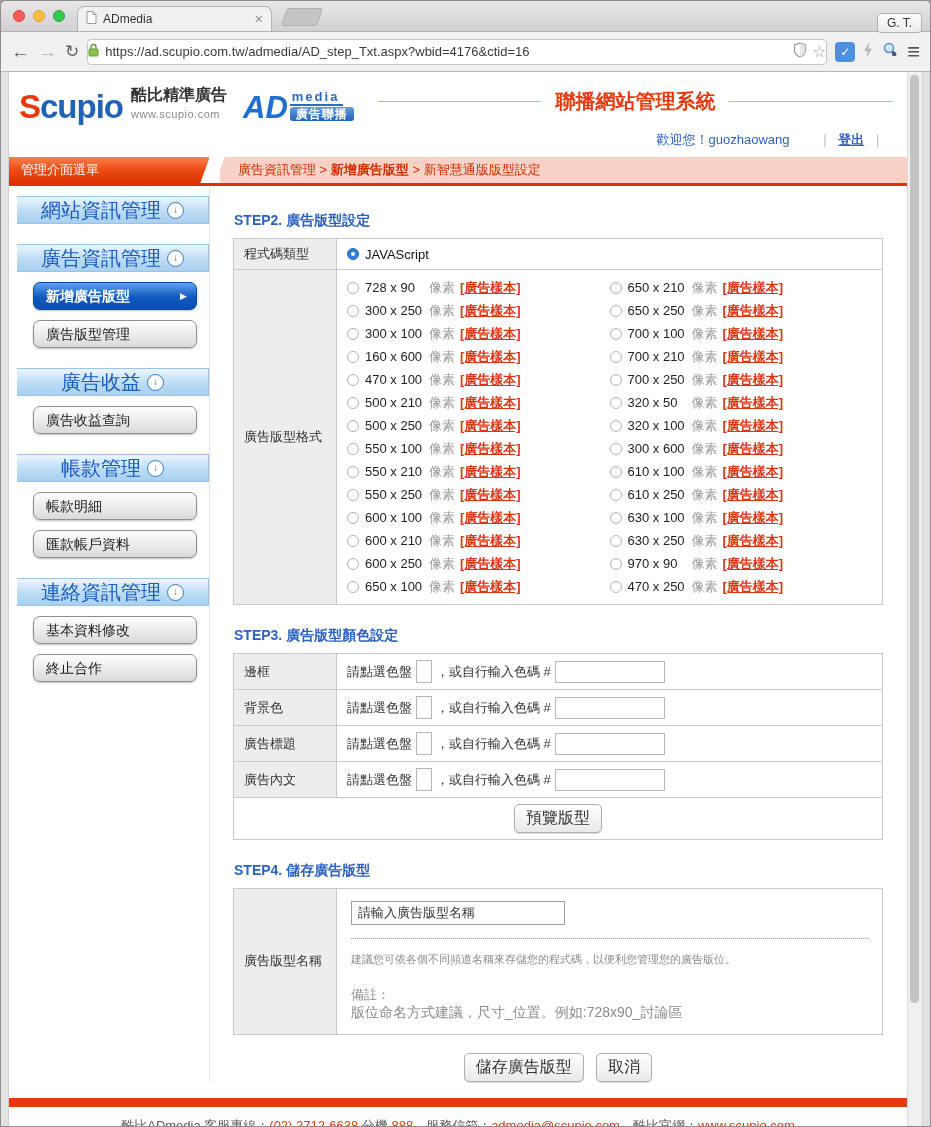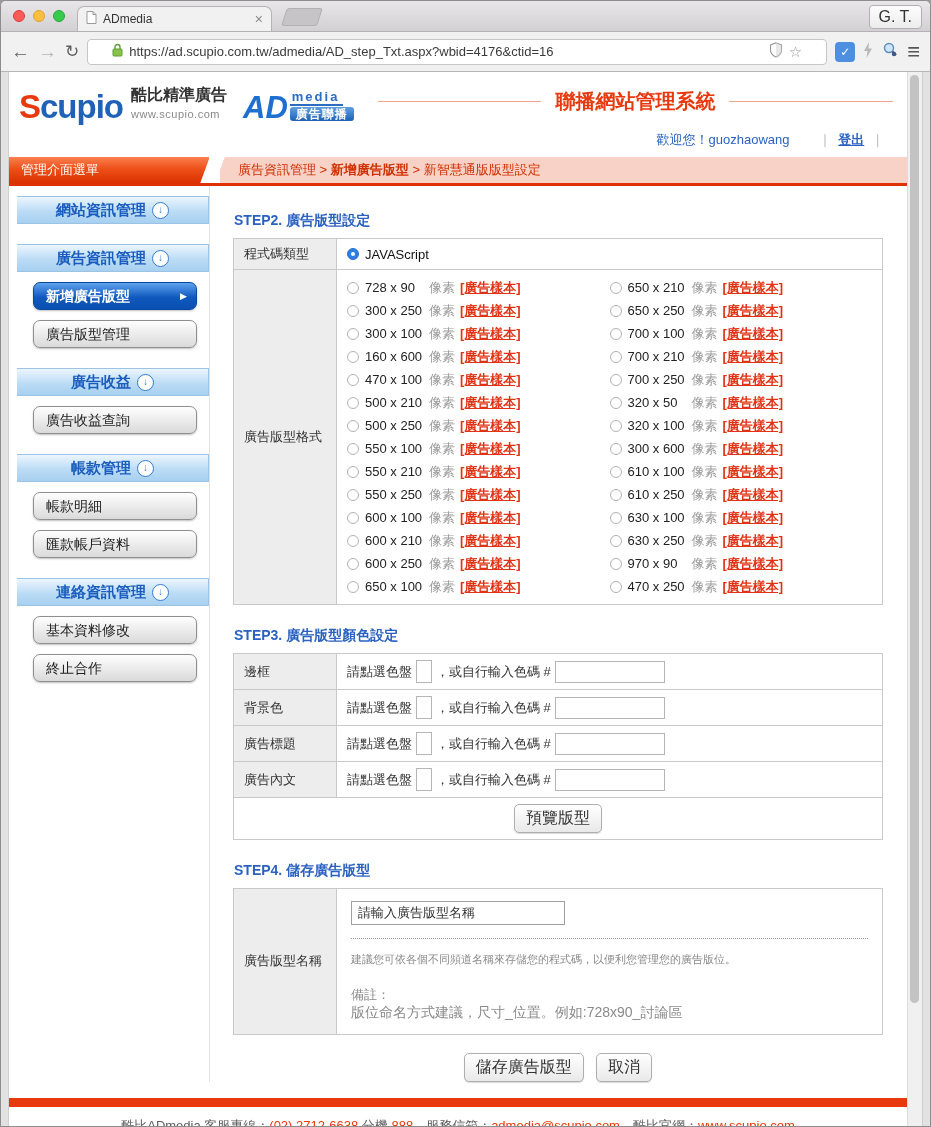--- a/index.html
+++ b/index.html
@@ -10,28 +10,28 @@
   .traffic{position:absolute;left:12px;top:9px;display:flex;gap:8px;}
   .tl{width:12px;height:12px;border-radius:50%;}
   .tl.red{background:#fc5b57;border:1px solid #dd3f3a;box-sizing:border-box;}
   .tl.yellow{background:#fdbe41;border:1px solid #dfa32f;box-sizing:border-box;}
   .tl.green{background:#35cb4b;border:1px solid #27a73a;box-sizing:border-box;}
   .tab{position:absolute;left:76px;bottom:0;width:195px;height:25px;background:#f2f1f2;border:1px solid #b5b3b5;border-bottom:none;border-radius:7px 7px 0 0;display:flex;align-items:center;padding:0 8px;box-sizing:border-box;}
   .tab .doc-ic{margin-right:6px;flex:none;}
   .tab-title{font-size:12px;color:#333;flex:1;}
   .tab-close{font-size:14px;color:#8a8a8a;cursor:default;}
   .newtab{position:absolute;left:283px;bottom:5px;width:34px;height:16px;background:#c6c4c6;border-radius:3px;transform:skewX(-18deg);border:1px solid #b2b0b2;}
-  .profile-btn{position:absolute;right:8px;top:4px;padding:2px 9px;background:linear-gradient(#fdfdfd,#ececec);border:1px solid #b2b0b2;border-radius:4px;font-size:16px;color:#333;}
+  .profile-btn{position:absolute;right:8px;top:12px;padding:2px 9px;background:linear-gradient(#fdfdfd,#ececec);border:1px solid #b2b0b2;border-radius:4px;font-size:12px;color:#333;}
 
   .toolbar{height:40px;background:#f1f1f1;border-bottom:1px solid #b6b6b6;display:flex;align-items:center;padding:0 10px;box-sizing:border-box;gap:8px;}
   .nav-ic{font-size:19px;line-height:1;}
   .back{color:#5f5f5f;}
   .fwd{color:#b3b3b3;}
   .reload{color:#5f5f5f;font-size:17px;}
-  .urlbar{flex:1;height:26px;background:#fff;border:1px solid #c6c6c6;border-radius:4px;display:flex;align-items:center;padding:0 24px;gap:6px;box-sizing:border-box;}
+  .urlbar{flex:1;height:26px;background:#fff;border:1px solid #c6c6c6;border-radius:4px;display:flex;align-items:center;padding:0 0;gap:6px;box-sizing:border-box;}
   .url-text{flex:1;font-size:13px;color:#3a3a3a;white-space:nowrap;overflow:hidden;}
   .bar-ic{color:#9a9a9a;font-size:15px;line-height:1;}
   .ext-blue{width:20px;height:20px;background:#4d8fe0;border-radius:4px;color:#fff;font-size:12px;text-align:center;line-height:20px;flex:none;}
   .menu-ic{font-size:22px;color:#555;line-height:1;}
 
   
   .page-area{display:flex;height:1054px;background:#fff;}
   .frame{width:7px;background:#e2e2e2;flex:none;}
   .frame.left{border-right:1px solid #d0d0d0;}
   .frame.right{border-left:1px solid #d0d0d0;}
@@ -69,21 +69,21 @@
   .menubar-bc{flex:1;background:#f8d2c6;line-height:26px;padding-left:18px;font-size:13px;color:#d02f00;}
   .bc-item{color:#d02f00;}
   .bc-item.bold{font-weight:bold;}
   .bc-sep{color:#d02f00;}
 
   
   .content-row{display:flex;flex:1;}
   .sidebar-col{width:201px;flex:none;border-right:1px solid #e3e3e3;padding:10px 0 20px 8px;box-sizing:border-box;}
   .sb-section{margin-bottom:20px;}
   .sb-header{height:26px;background:linear-gradient(#ecf6fe,#bcdcf5 55%,#a7d0f0);border:1px solid #9cc3e4;border-left:none;display:flex;align-items:center;justify-content:center;margin-bottom:10px;}
-  .sb-title{color:#1a5dbe;font-size:15px;font-weight:bold;}
+  .sb-title{color:#1a5dbe;font-size:20px;font-weight:normal;}
   .sb-arrow{width:15px;height:15px;border-radius:50%;background:#fff;border:1px solid #2f7bd0;color:#2f7bd0;font-size:10px;line-height:14px;text-align:center;margin-left:6px;font-weight:bold;}
   .sb-btn{width:164px;height:28px;margin:0 0 10px 16px;border:1px solid #8f8f8f;border-radius:7px;background:linear-gradient(#fefefe,#dadada);box-shadow:0 1px 2px rgba(0,0,0,.25);font-size:14px;color:#222;line-height:26px;padding-left:12px;box-sizing:border-box;position:relative;cursor:pointer;}
   .sb-btn.active{background:linear-gradient(#5ea3ee,#1059bd 55%,#0a4fb2);border-color:#0a47a0;color:#fff;font-weight:bold;}
   .sb-btn .arrow-r{position:absolute;right:9px;top:0;font-size:9px;color:#fff;line-height:27px;}
 
   .main-col{flex:1;padding:26px 0 0 23px;}
   .step-title{color:#2b62c1;font-size:14px;font-weight:bold;margin:0 0 8px 1px;}
   .step-gap{margin-top:22px;}
   table.step{border-collapse:collapse;width:650px;background:#fff;font-size:13px;}
   table.step td{border:1px solid #c9c9c9;padding:6px 10px;vertical-align:middle;color:#333;}

